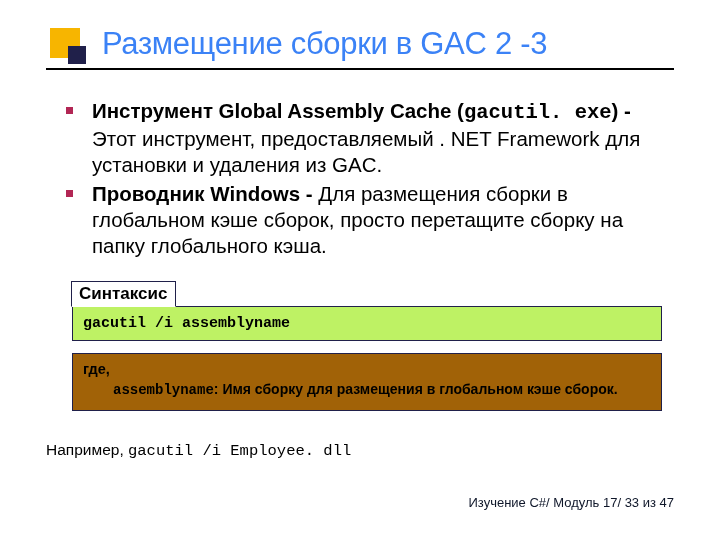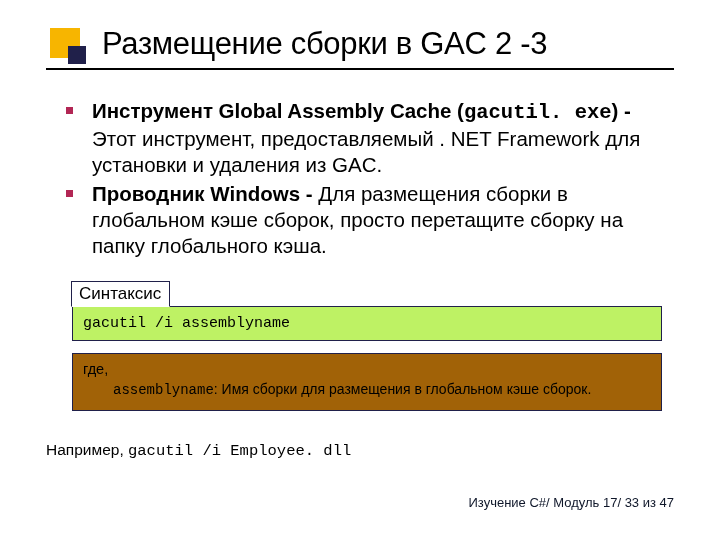--- a/index.html
+++ b/index.html
@@ -33,21 +33,21 @@
     position: absolute;
     left: 22px;
     top: 20px;
     width: 18px;
     height: 18px;
     background: #20204a;
   }
   .title {
     font-size: 31px;
     font-weight: 400;
-    color: #000000;
+    color: #3b82f6;
     padding-left: 56px;
     border-bottom: 2px solid #000;
     padding-bottom: 6px;
     letter-spacing: -0.3px;
   }
   .bullets {
     padding-left: 46px;
     padding-right: 12px;
   }
   .bullet-item {
@@ -64,20 +64,21 @@
     width: 7px;
     height: 7px;
     background: #b22654;
   }
   .bold { font-weight: 700; }
   .mono { font-family: "Courier New", monospace; }
   .syntax-wrap {
     margin-top: 22px;
     margin-left: 26px;
     margin-right: 12px;
+    font-weight: bold;
   }
   .syntax-label {
     display: inline-block;
     border: 1px solid #20204a;
     background: #fff;
     padding: 2px 8px 2px 7px;
     font-size: 17px;
     position: relative;
     z-index: 2;
     margin-left: -1px;
@@ -139,21 +140,21 @@
   </div>
 
   <div class="syntax-wrap">
     <div class="syntax-label">Синтаксис</div>
     <div class="code-box">
       <span>gacutil /i assemblyname</span>
     </div>
     <div class="where-box">
       <div>где,</div>
       <div class="def">
-        <span class="mono">assemblyname</span><span>: Имя сборки для размещения в глобальном кэше сборок.</span>
+        <span class="mono">assemblyname</span><span>: Имя сборку для размещения в глобальном кэше сборок.</span>
       </div>
     </div>
   </div>
 
   <div class="example">
     <span>Например, </span><span class="mono">gacutil /i Employee. dll</span>
   </div>
 
   <div class="footer">Изучение C#/ Модуль 17/ 33 из 47</div>
 

